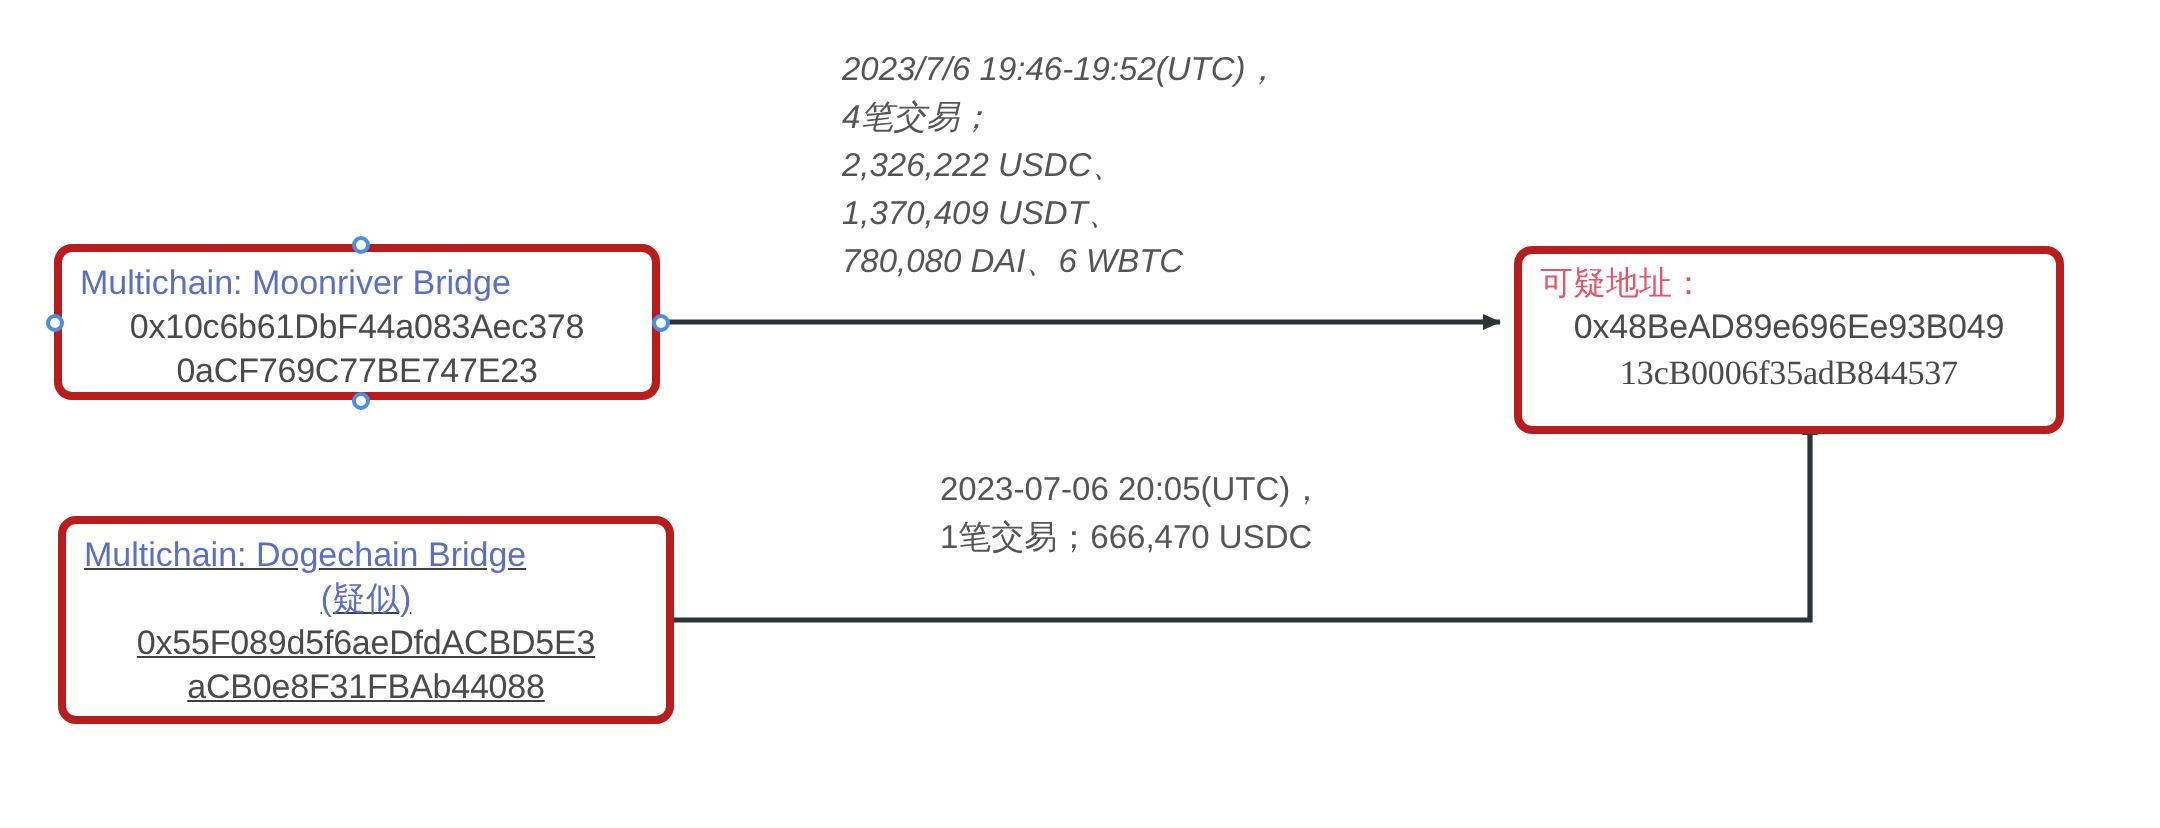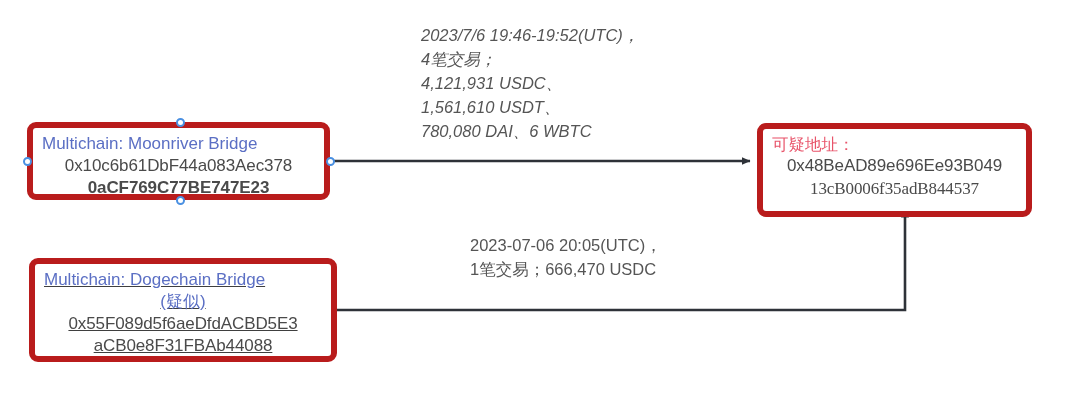--- a/index.html
+++ b/index.html
@@ -26,21 +26,21 @@
     left: 0; top: 0;
     width: 1080px;
     height: 414px;
     pointer-events: none;
   }
 
   .node {
     position: absolute;
     box-sizing: border-box;
     background: #ffffff;
-    border: 6px solid #b91c1c;
+    border: 4px solid #b91c1c;
     border-radius: 9px;
     padding: 5px 9px 6px 9px;
     line-height: 1.30;
   }
   .node .title {
     color: #5b6fc4;
     font-size: 17px;
     white-space: nowrap;
   }
   .node .title.sub {
@@ -96,21 +96,21 @@
         <path d="M0,0 L9,4 L0,8 z" fill="#2e3238"></path>
       </marker>
     </defs>
     <path d="M330,161 L750,161" fill="none" stroke="#2e3238" stroke-width="2.6" marker-end="url(#arrowhead)"></path>
     <path d="M337,310 L905,310 L905,209" fill="none" stroke="#2e3238" stroke-width="2.6" marker-end="url(#arrowhead)"></path>
   </svg>
 
   <div class="node" id="node-moonriver">
     <span class="title" style="display: block;">Multichain: Moonriver Bridge</span>
     <span class="addr" style="display: block;">0x10c6b61DbF44a083Aec378</span>
-    <span class="addr" style="display: block; font-weight: bold;">0aCF769C77BE747E23</span>
+    <span class="addr" style="display: block;">0aCF769C77BE747E23</span>
   </div>
   <div class="handle" style="left:27px;  top:161px;"></div>
   <div class="handle" style="left:330px; top:161px;"></div>
   <div class="handle" style="left:180px; top:122px;"></div>
   <div class="handle" style="left:180px; top:200px;"></div>
 
   <div class="node" id="node-dogechain">
     <span class="title" style="display: block;">Multichain: Dogechain Bridge</span>
     <span class="title sub" style="display: block;">(疑似)</span>
     <span class="addr" style="display: block;">0x55F089d5f6aeDfdACBD5E3</span>
@@ -119,22 +119,22 @@
 
   <div class="node" id="node-suspect">
     <span class="title red" style="display: block;">可疑地址：</span>
     <span class="addr" style="display: block;">0x48BeAD89e696Ee93B049</span>
     <span class="addr" style="display: block; font-family: Liberation Serif, serif;">13cB0006f35adB844537</span>
   </div>
 
   <div class="edge-label" id="label-top">
     <span>2023/7/6 19:46-19:52(UTC)，</span><br>
     <span>4笔交易；</span><br>
-    <span>4,121,931 USDC、</span><br>
-    <span>1,561,610 USDT、</span><br>
+    <span>2,326,222 USDC、</span><br>
+    <span>1,370,409 USDT、</span><br>
     <span>780,080 DAI、6 WBTC</span>
   </div>
 
   <div class="edge-label" id="label-bottom">
     <span>2023-07-06 20:05(UTC)，</span><br>
     <span>1笔交易；666,470 USDC</span>
   </div>
 
 </div>
 

